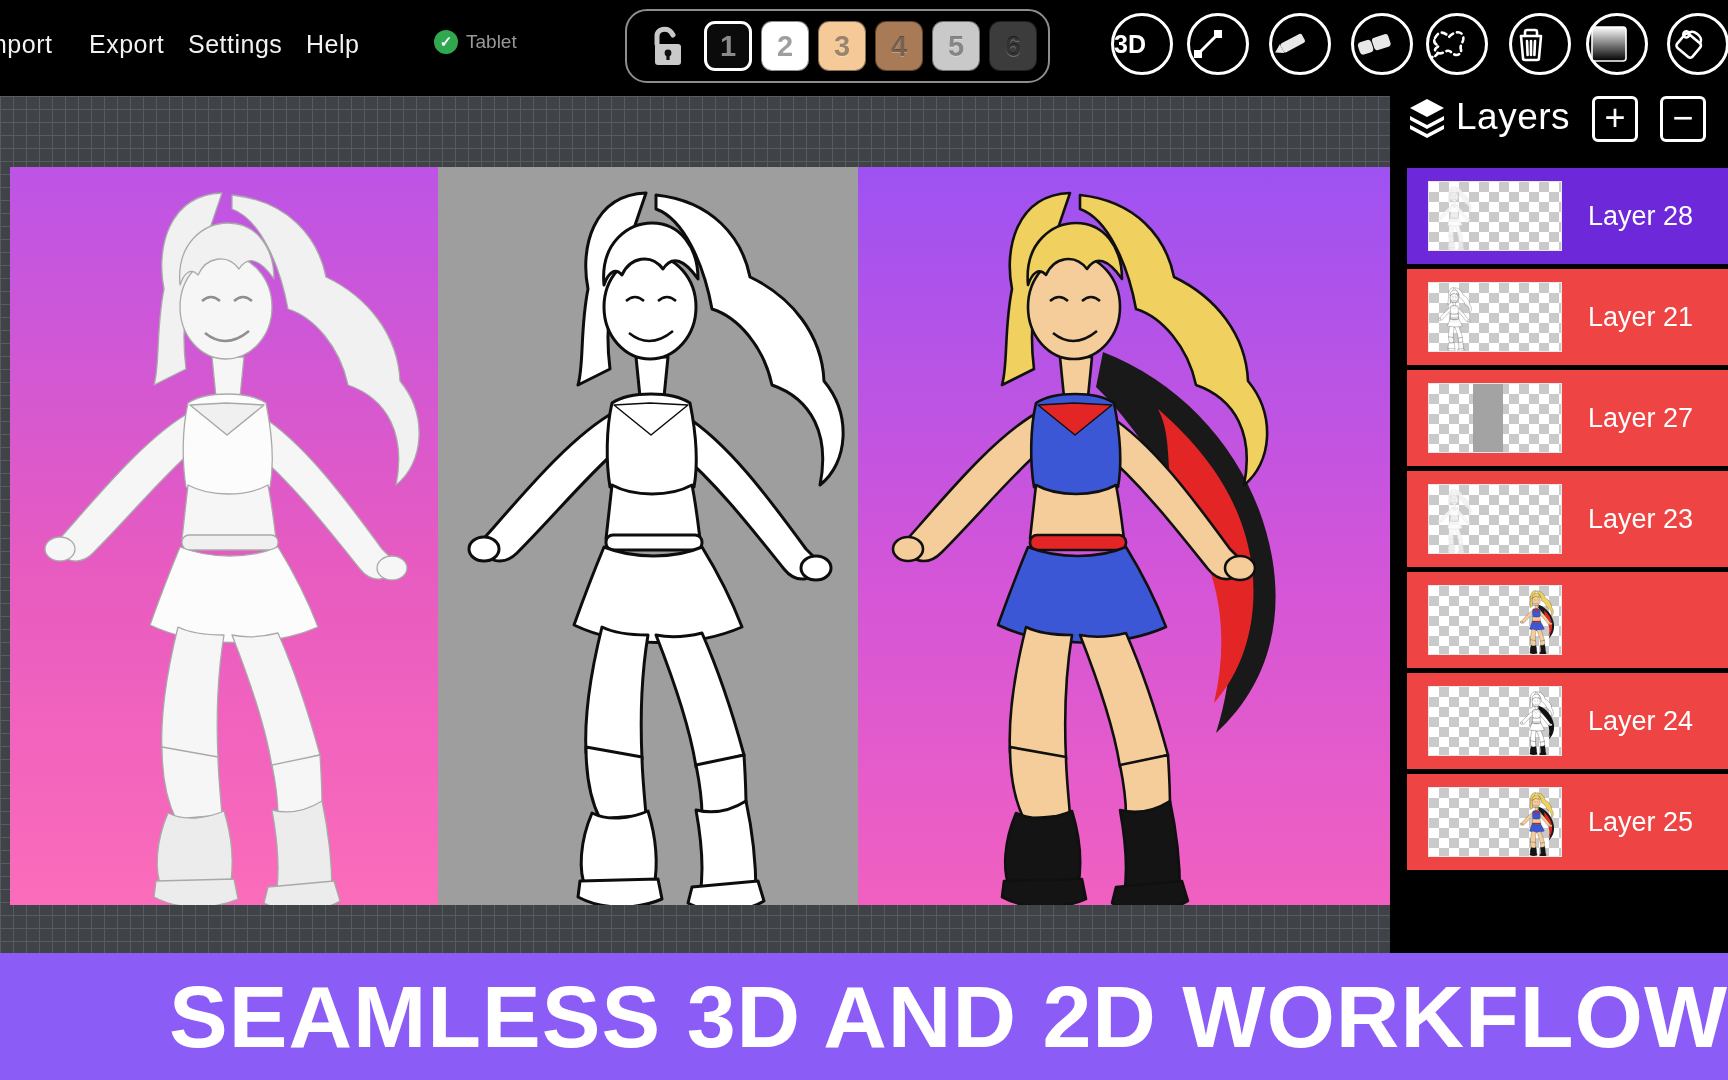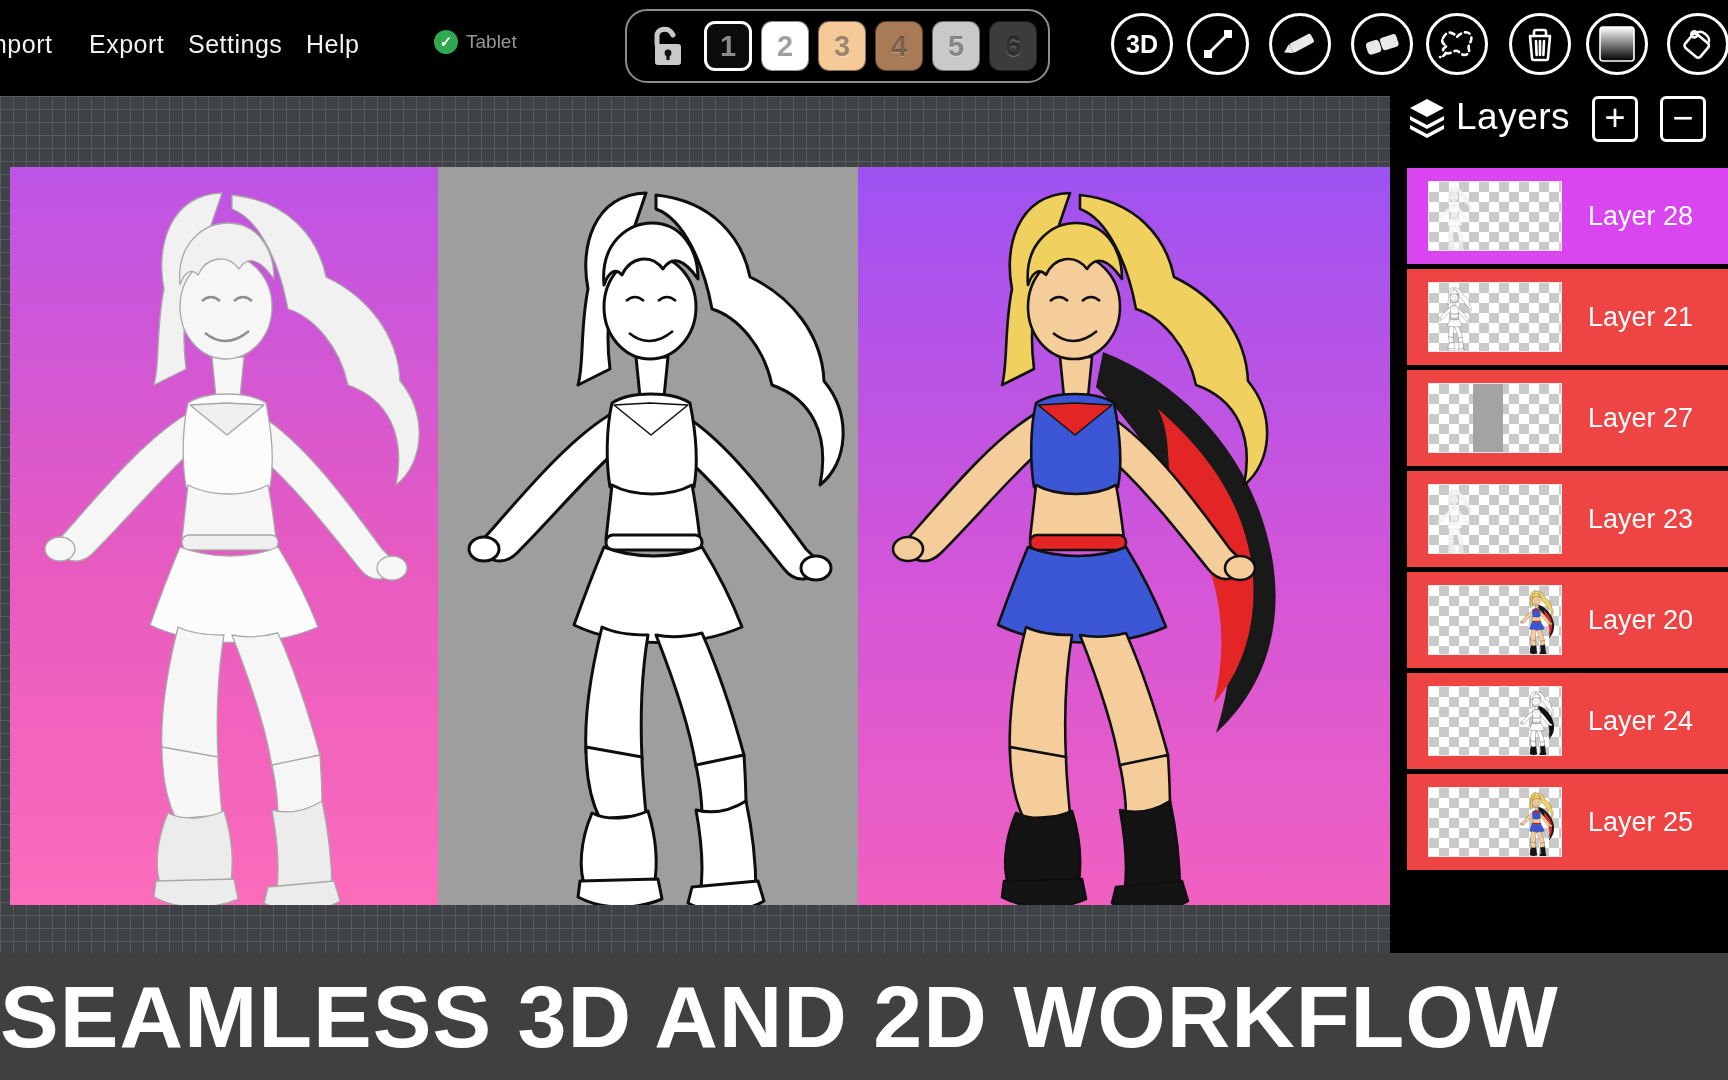--- a/index.html
+++ b/index.html
@@ -21,21 +21,21 @@
   .swatch { width:48px; height:50px; border-radius:11px; margin-left:9px; position:relative;
             display:flex; align-items:center; justify-content:center;
             font-size:29px; font-weight:bold; color:rgba(0,0,0,.38);
             text-shadow:0 1px 0 rgba(255,255,255,.28); border:1px solid rgba(0,0,0,.45); }
   .swatch.sel { border:3px solid #fff; color:#8a8a8a; text-shadow:none; }
   .sw1 { background:#0b0b0b; } .sw2 { background:#ffffff; } .sw3 { background:#f6c998; }
   .sw4 { background:#a87a55; } .sw5 { background:#c9c9c9; } .sw6 { background:#3c3c3c; color:rgba(0,0,0,.55); }
 
   
   .tool { position:absolute; top:13px; width:62px; height:62px; border:3px solid #fff; border-radius:50%;
-          display:flex; align-items:center; justify-content:center; color:#fff; background:#000; }
+          display:flex; align-items:center; color:#fff; background:#000; }
   .tool svg { display:block; }
   .tool-3d { font-size:25px; font-weight:bold; letter-spacing:0; }
 
   
   .workspace { position:absolute; left:0; top:96px; width:1728px; height:857px; }
   .canvas-area { position:absolute; left:0; top:0; width:1390px; height:857px;
     background-color:#3f4347;
     background-image:linear-gradient(#575b5f 1px, transparent 1px),
                      linear-gradient(90deg,#575b5f 1px, transparent 1px);
     background-size:13px 13px; }
@@ -62,34 +62,34 @@
                 --boot:#111111; --line:#0d0d0d; --lw:3; --feat:#0d0d0d;
                 --capeR:#111111; --capeB:#111111; --hb:#ffffff; }
 
   
   .sidebar { position:absolute; left:1390px; top:0; width:338px; height:857px; background:#000; overflow:hidden; }
   .layers-header { height:72px; display:flex; align-items:flex-start; padding-left:16px; }
   .layers-title { color:#fff; font-size:37px; font-weight:500; margin-left:8px; letter-spacing:.5px; }
   .hdr-btn { width:46px; height:46px; border:3px solid #fff; border-radius:6px; color:#fff;
              font-size:36px; line-height:38px; text-align:center; margin-left:22px; font-weight:400; }
   .layer-row { height:96px; margin:0 0 5px 17px; background:#ef4444; position:relative; }
-  .layer-row.sel { background:#d946ef; }
+  .layer-row.sel { background:#6d28d9; }
   .thumb { position:absolute; left:21px; top:13px; width:134px; height:70px; border:1px solid #e9e9e9;
            background:repeating-conic-gradient(#cacaca 0% 25%, #ffffff 0% 50%) 0 0/20px 20px;
            overflow:hidden; }
   .thumb svg { position:absolute; top:2px; height:66px; width:38px; }
   .t-left svg { left:6px; } .t-center svg { left:48px; } .t-right svg { left:88px; }
   .t-faint svg { opacity:.85; }
   .thumb-bar { position:absolute; left:44px; top:0; width:30px; height:70px; background:#a3a3a3; }
   .layer-label { position:absolute; left:181px; top:0; height:96px; display:flex; align-items:center;
                  color:#fff; font-size:27px; }
 
   
-  .banner { position:absolute; left:0; top:953px; width:1728px; height:127px; background:#404040;
-            display:flex; align-items:center; justify-content:flex-start; }
+  .banner { position:absolute; left:0; top:953px; width:1728px; height:127px; background:#8b5cf6;
+            display:flex; align-items:center; justify-content:flex-end; }
   .banner-text { color:#fff; font-size:88px; font-weight:bold; letter-spacing:1px; white-space:nowrap; }
 
   .icon-stroke { stroke:#fff; fill:none; stroke-width:2.6; stroke-linecap:round; stroke-linejoin:round; }
 </style>
 </head>
 <body>
 
 <svg width="0" height="0" style="position:absolute" aria-hidden="true">
   <defs>
     <g id="figure" stroke="var(--line)" stroke-width="var(--lw)" stroke-linejoin="round">
@@ -287,21 +287,20 @@
           </svg>
         </div>
       <div class="layer-label">Layer 23</div>
     </div>
     <div class="layer-row">
       <div class="thumb t-right">
         <svg class="fig fig-color" viewBox="0 0 428 738">
             <use href="#figure"></use>
           </svg>
         </div>
-      <div class="layer-label">Layer 20</div>
     </div>
     <div class="layer-row">
       <div class="thumb t-right">
         <svg class="fig fig-mono" viewBox="0 0 428 738">
             <use href="#figure"></use>
           </svg>
         </div>
       <div class="layer-label">Layer 24</div>
     </div>
     <div class="layer-row">

